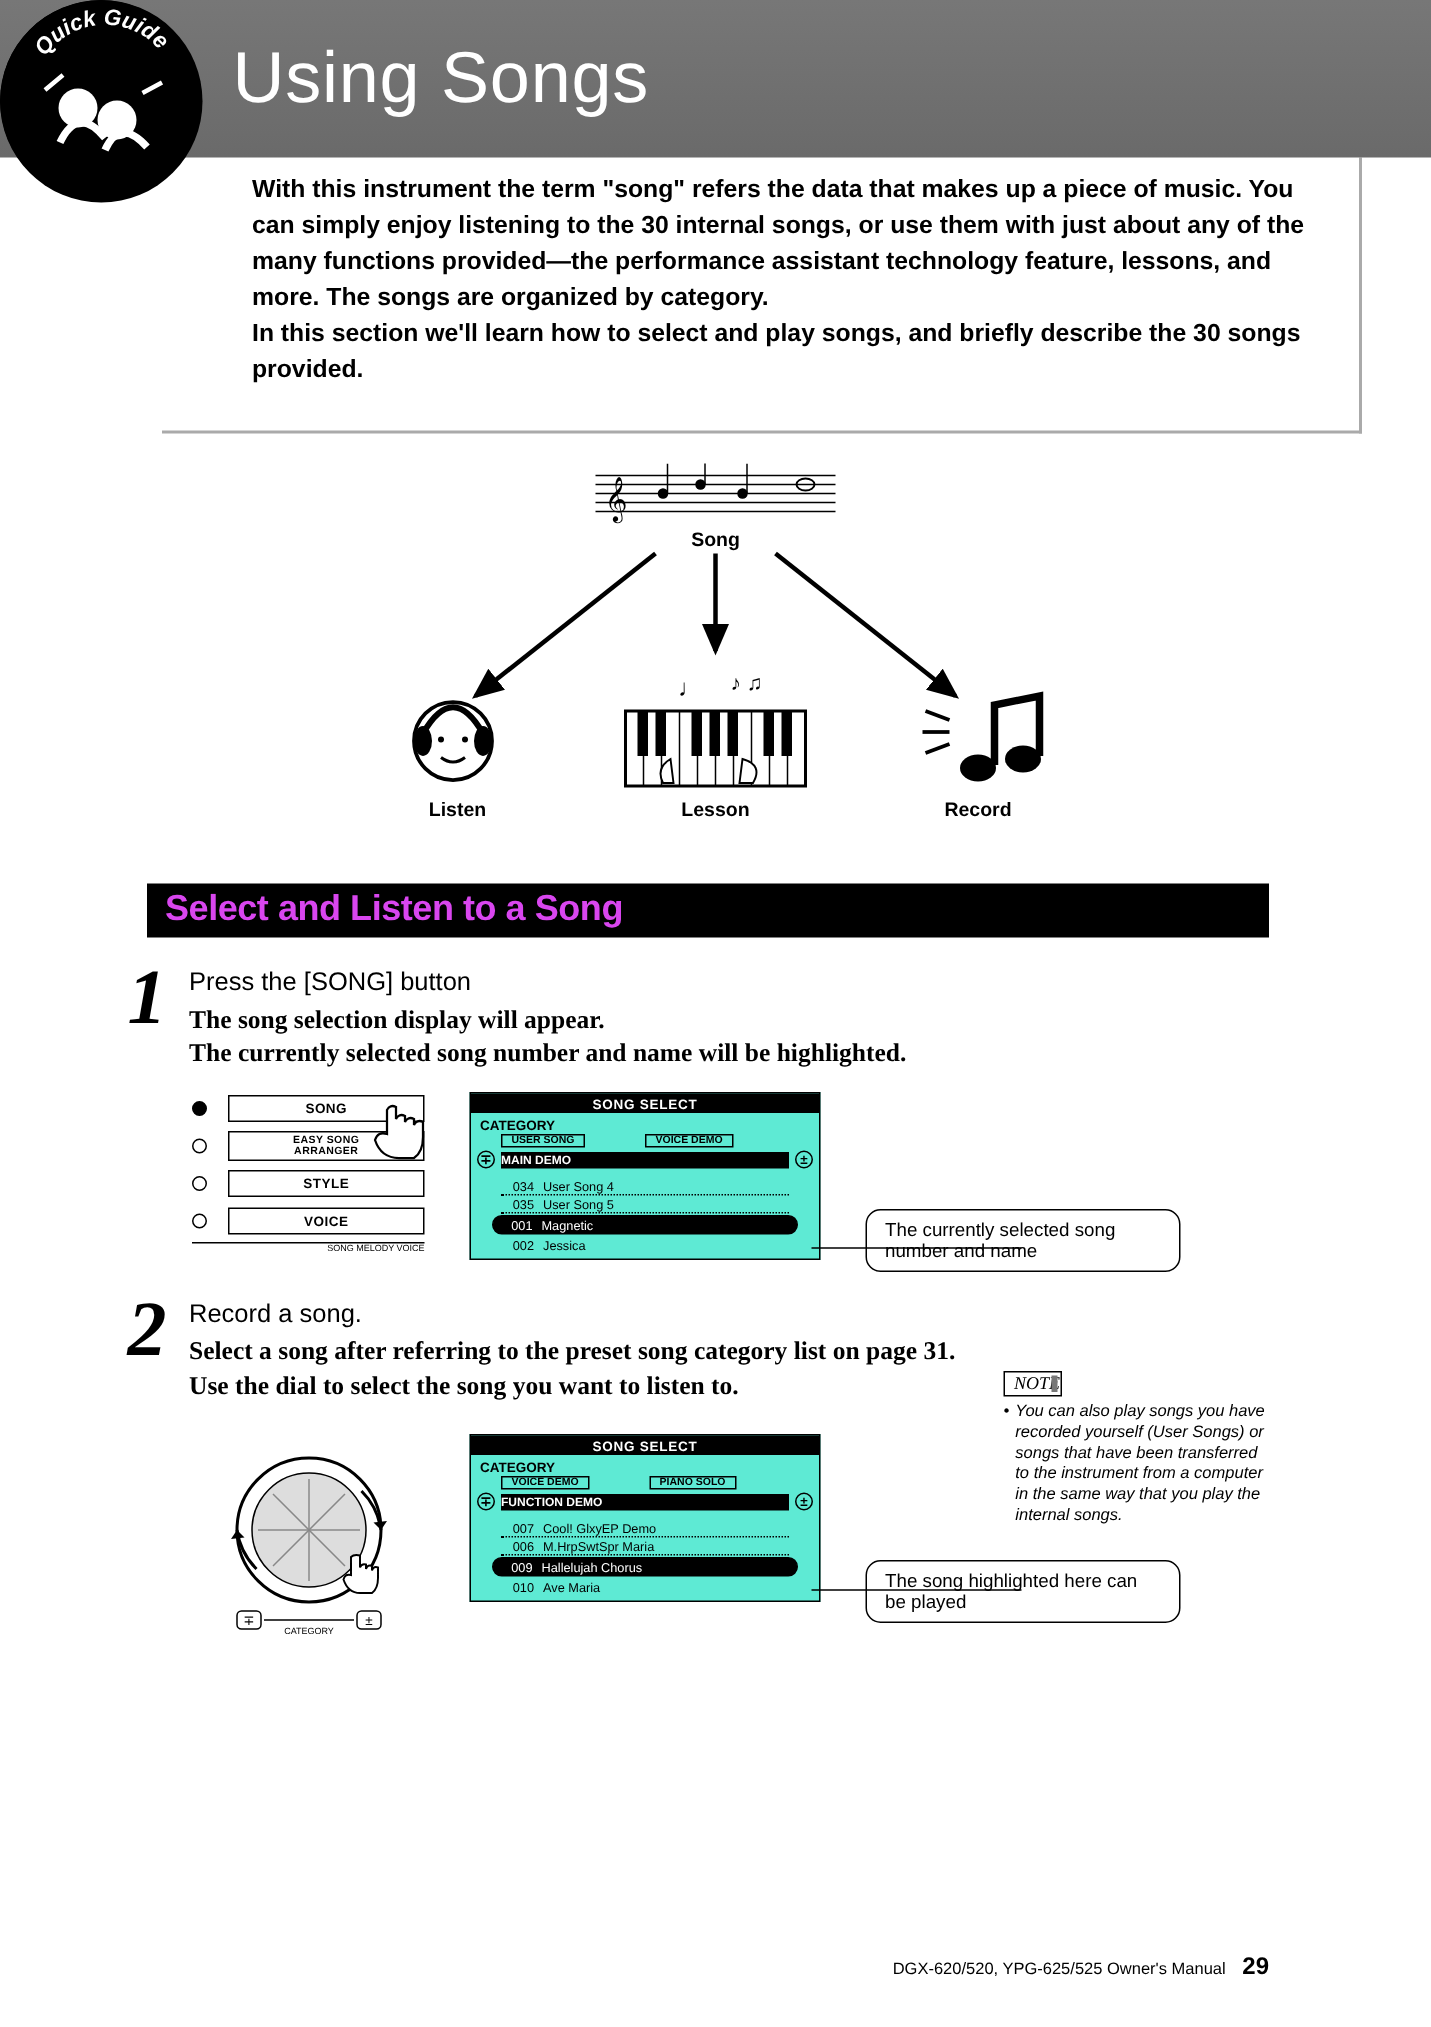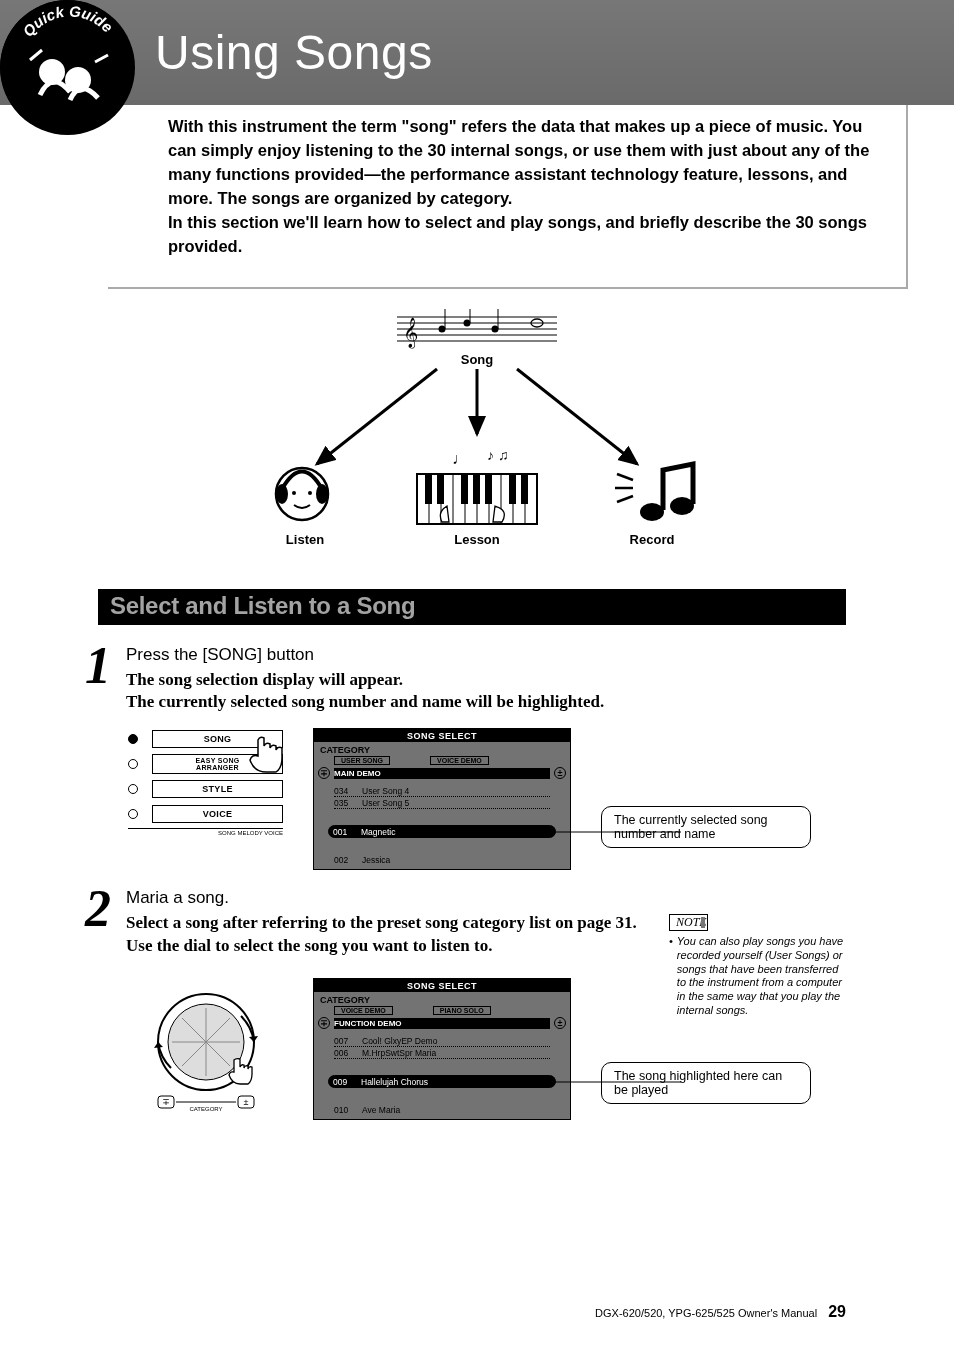--- a/index.html
+++ b/index.html
@@ -54,21 +54,21 @@
   .diagram-area {
     margin: 20px 110px 20px 110px;
     display: flex;
     justify-content: center;
   }
   .diagram-svg { width: 520px; height: 260px; }
   .dlabel { font-size: 13px; font-weight: bold; font-family: Arial; }
   .section-bar {
     margin: 18px 108px 20px 98px;
     background: #000;
-    color: #a3a3a3;
+    color: #d946ef;
     font-weight: bold;
     font-size: 24px;
     padding: 3px 12px 5px;
     font-family: Arial, sans-serif;
     letter-spacing: -0.3px;
   }
   .step {
     display: flex;
     margin: 0 108px 0 78px;
     gap: 8px;
@@ -103,38 +103,38 @@
   .panel-buttons .btn.small { font-size: 7px; line-height: 1; padding: 2px 0;}
   .submeloby { font-size: 6px; text-align: right; border-top:1.2px solid #000; margin-top:3px; padding-top:1px;}
   .hand-cursor {
     position: absolute;
     top: 4px;
     left: 118px;
     width: 44px;
     height: 44px;
   }
   .lcd {
-    width: 258px;
+    width: 234px;
     border: 1.5px solid #000;
-    background: #737373;
+    background: #5eead4;
     font-family: Arial;
     position: relative;
   }
   .lcd-title { background:#000; color:#fff; text-align:center; font-size:9px; padding:1.5px 0; font-weight:bold; letter-spacing:0.5px;}
   .lcd-cat { font-size:9px; font-weight:bold; padding:3px 6px 1px; }
   .lcd-tabs { display:flex; gap:40px; padding:0 20px; font-size:7px; }
   .lcd-tabs span { border:1px solid #000; padding:0 6px; font-weight:bold;}
   .lcd-mainbar { display:flex; align-items:center; padding:2px 4px 4px; }
   .lcd-arrow { width:12px;height:12px;border:1.3px solid #000;border-radius:50%;display:flex;align-items:center;justify-content:center;font-weight:bold;font-size:9px;}
   .lcd-centerbar { flex:1; background:#000;color:#fff;text-align:left;font-size:8px;font-weight:bold;padding:1px 0;margin:0 4px;}
   .lcd-list { padding:2px 20px 4px; }
   .lcd-row { display:flex; gap:6px; font-size:8.5px; padding:0.5px 0; border-bottom:1px dotted #000;}
   .lcd-row:last-child { border-bottom: none;}
-  .lcd-row .num { width:22px; text-align:left;}
-  .lcd-row.sel { background:#000;color:#fff;border:1.5px solid #000;border-radius:8px;padding:0.5px 4px;margin:16px -6px;}
+  .lcd-row .num { width:22px; text-align:right;}
+  .lcd-row.sel { background:#000;color:#fff;border:1.5px solid #000;border-radius:8px;padding:0.5px 4px;margin:1px -6px;}
   .lcd-row.sel .num{ width:22px;}
   .callout-box {
     border: 1px solid #000;
     border-radius: 10px;
     padding: 6px 12px;
     font-size: 12.5px;
     width: 210px;
     background:#fff;
   }
   .note-box {
@@ -351,21 +351,21 @@
   </div>
 
   <div style="margin-top:78px">
     <div class="callout-box">The currently selected song number and name</div>
   </div>
 </div>
 
 <div class="step">
   <div class="step-num">2</div>
   <div class="step-body">
-    <div class="step-title">Maria a song.</div>
+    <div class="step-title">Record a song.</div>
     <div class="step-text">Select a song after referring to the preset song category list on page 31.</div>
     <div class="step-text">Use the dial to select the song you want to listen to.</div>
   </div>
 </div>
 
 <div class="note-box">
   <span class="note-label">NOTE</span>
   <div class="note-body">
     <div class="bullet">
         <span>•</span>

